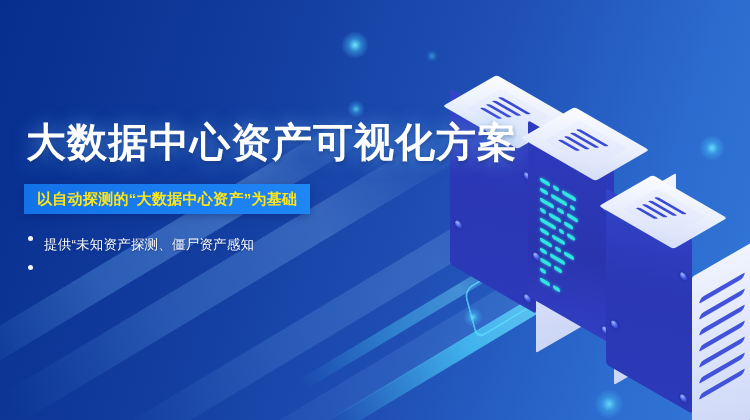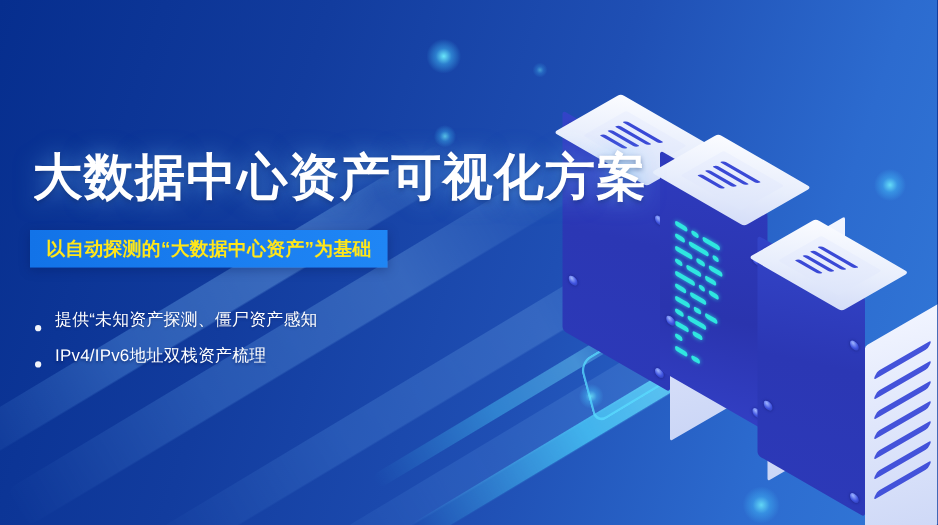--- a/index.html
+++ b/index.html
@@ -179,21 +179,21 @@
     letter-spacing: .3px;
     white-space: nowrap;
   }
   #bullets {
     position: absolute;
     left: 28px; top: 236px;
     width: 400px;
   }
   .bullet {
     display: flex;
-    align-items: flex-end;
+    align-items: flex-start;
     height: 29px;
   }
   .bullet .dot {
     width: 5px; height: 5px;
     border-radius: 50%;
     background: #ffffff;
     margin-right: 11px;
     flex: 0 0 auto;
     opacity: .95;
   }
@@ -340,17 +340,16 @@
 
   <div id="title">大数据中心资产可视化方案</div>
 
   <div id="bullets">
     <div class="bullet">
       <span class="dot"></span>
       <span class="btxt">提供“未知资产探测、僵尸资产感知</span>
     </div>
     <div class="bullet">
       <span class="dot"></span>
-      <span class="btxt">IPv4/IPv6地址双栈资产梳理</span>
     </div>
   </div>
 
 </div>
 
 </body></html>

